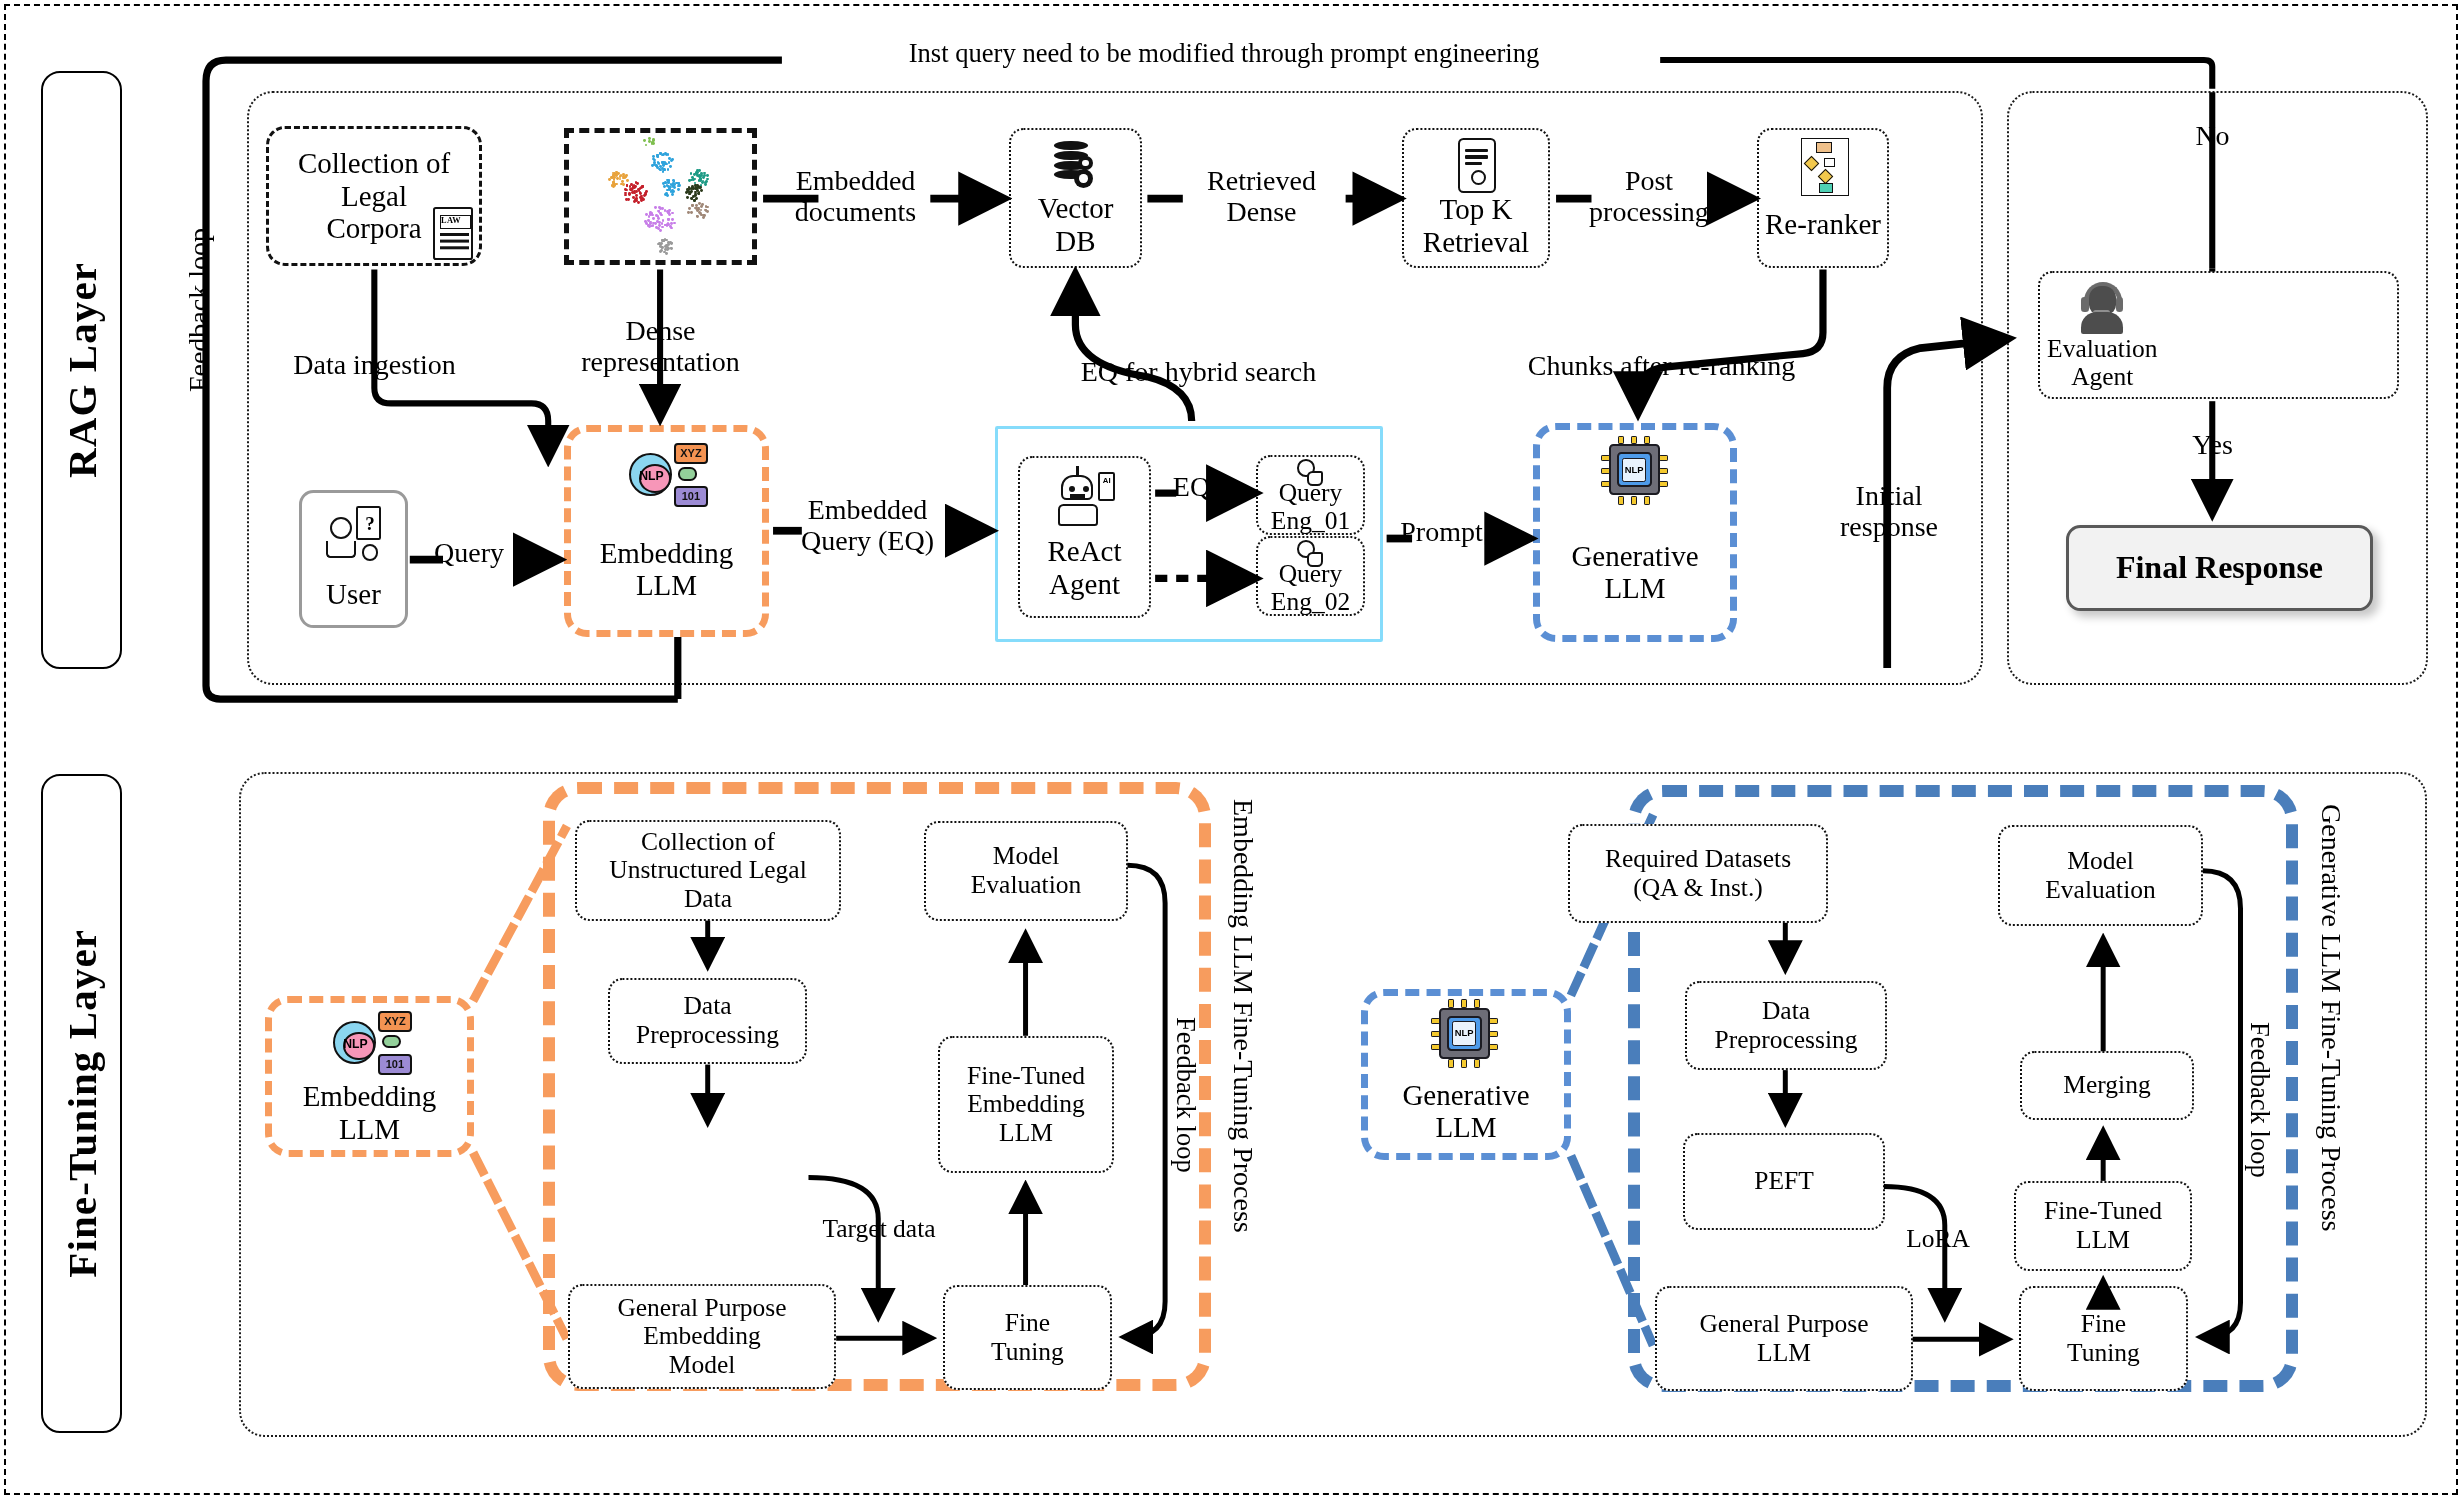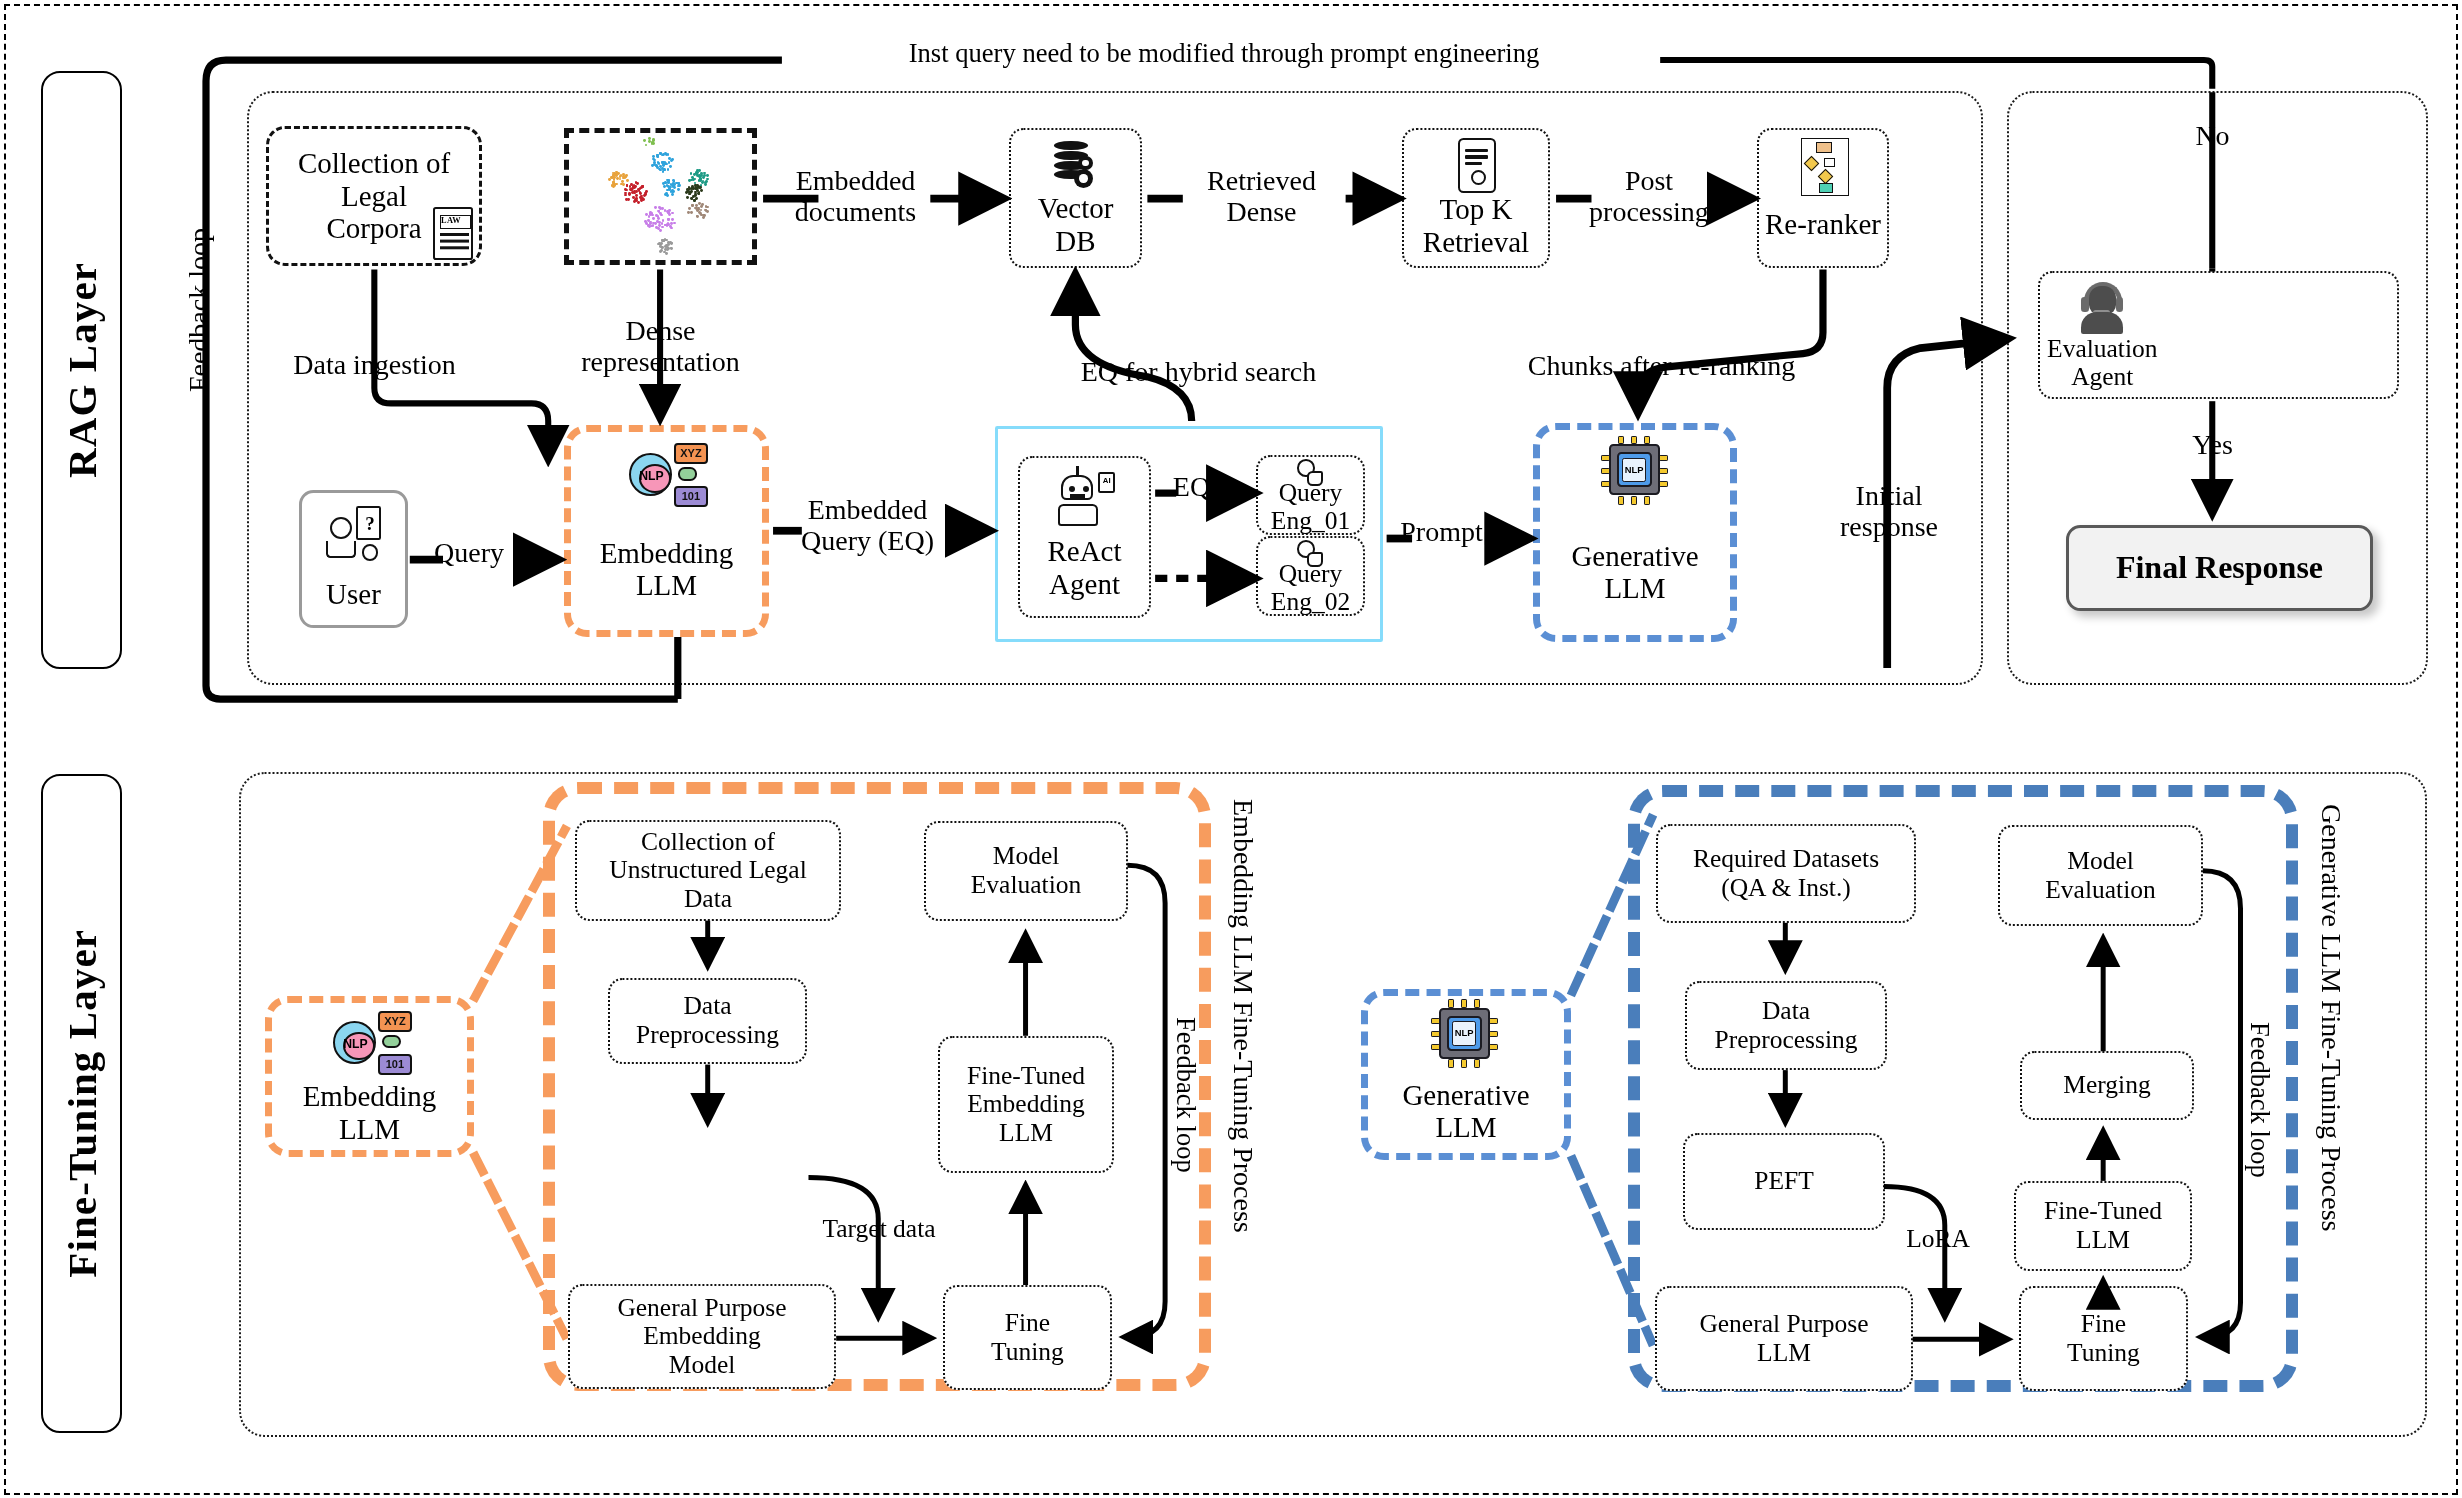--- a/index.html
+++ b/index.html
@@ -209,21 +209,21 @@
     position:absolute; left:13.3px; top:29px; width:14.4px; height:4.4px; background:#111;
   }
   .bot .bbody{
     position:absolute; left:1.1px; top:39px; width:40px; height:22px;
     border:2.8px solid #111; border-radius:5.5px 5.5px 3.3px 3.3px; background:#fff;
   }
   .bot .ant{
     position:absolute; left:19px; top:1.1px; width:2.8px; height:10px; background:#111;
   }
   .bot .aitag{
-    position:absolute; right:0px; top:7.8px; width:16.6px; height:21px;
+    position:absolute; right:0px; top:7.8px; width:16.6px; height:29px;
     border:2.8px solid #111; border-radius:2.2px; background:#fff;
     font-size:7.8px; font-weight:700; text-align:center; line-height:14.4px;
     font-family:"Liberation Sans", sans-serif;
     margin-left:45px;
   }
 
   
   .mag{ width:29px; height:30px; position:relative; }
   .mag .lens{
     position:absolute; left:0; top:0; width:17.7px; height:17.7px;
@@ -1018,21 +1018,21 @@
   </div>
 
   <svg class="conn" style="left:0; top:0; width:2462px; height:1499px;" viewBox="0 0 4446 2706" width="2462" height="1499">
     <path d="M 2840 1790 L 2982 1478" fill="none" stroke="#4A7EBB" stroke-width="16" stroke-dasharray="30 26" stroke-linecap="square"></path>
     <path d="M 2840 2094 L 2982 2422" fill="none" stroke="#4A7EBB" stroke-width="16" stroke-dasharray="30 26" stroke-linecap="square"></path>
   </svg>
 
   <div class="proc-frame-blue abs" style="left:1628px; top:785px; width:670px; height:607px;"></div>
   <div class="vlabel" style="left:2315px; top:804px; font-size:28px;">Generative LLM Fine-Tuning Process</div>
 
-  <div class="node abs" style="left:1656px; top:824px; width:260px; height:99px;">
+  <div class="node abs" style="left:1568px; top:824px; width:260px; height:99px;">
     <div class="lbl sm" style="white-space:pre-line;">Required Datasets
 (QA &amp; Inst.)</div>
   </div>
   <div class="node abs" style="left:1685px; top:981px; width:202px; height:89px;">
     <div class="lbl sm" style="white-space:pre-line;">Data
 Preprocessing</div>
   </div>
   <div class="node abs" style="left:1683px; top:1133px; width:202px; height:97px;">
     <div class="lbl sm" style="white-space:pre-line;">PEFT</div>
   </div>

